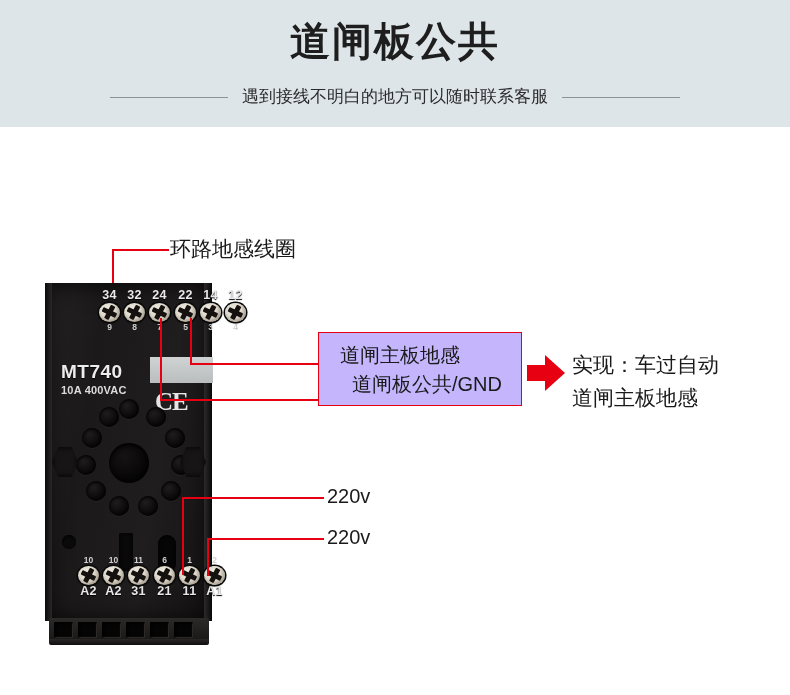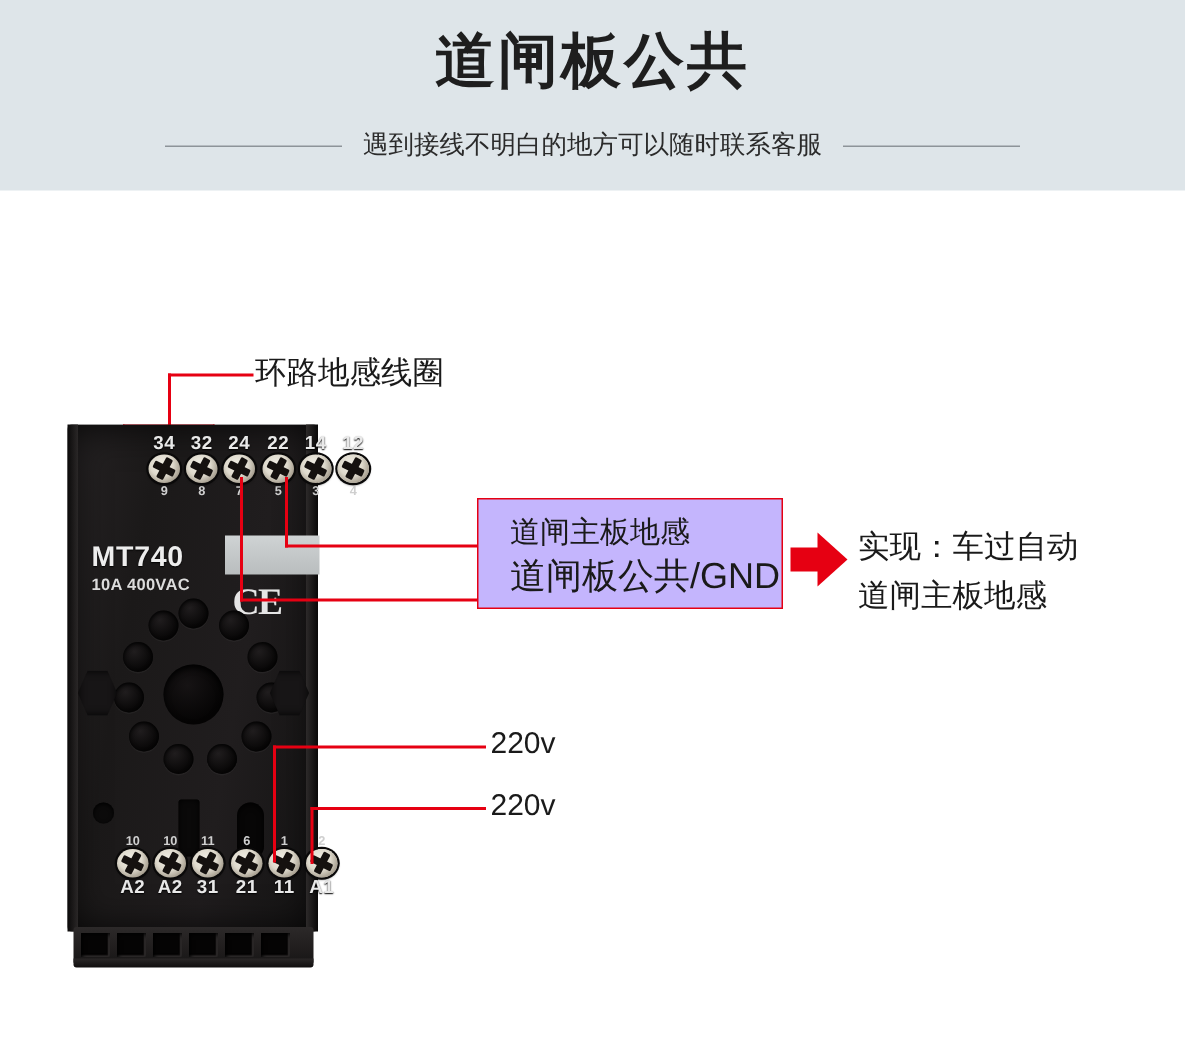--- a/index.html
+++ b/index.html
@@ -206,21 +206,21 @@
   #mid-box{
     position:absolute;left:318px;top:332px;width:204px;height:74px;
     border:1.6px solid #e60012;
     box-sizing:border-box;
     background:#c4b5fd;
   }
   #mid-line1{
     position:absolute;left:21px;top:8px;font-size:20px;line-height:29px;color:#1a1a1a;white-space:nowrap;
   }
   #mid-line2{
-    position:absolute;left:21px;top:37px;font-size:24px;line-height:29px;color:#1a1a1a;white-space:nowrap;text-align:right;
+    position:absolute;left:33px;top:37px;font-size:20px;line-height:29px;color:#1a1a1a;white-space:nowrap;text-align:right;
   }
 
   
   #lead-a-v{left:160px;top:318px;height:83px;}
   #lead-a-h{left:160px;top:399px;width:159px;}
   
   #lead-b-v{left:190px;top:318px;height:47px;}
   #lead-b-h{left:190px;top:363px;width:129px;}
 
   #arrow-right{

